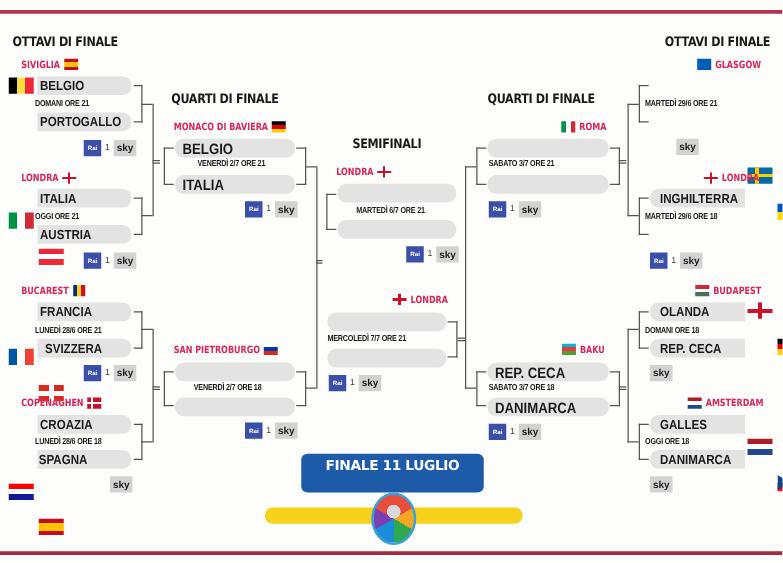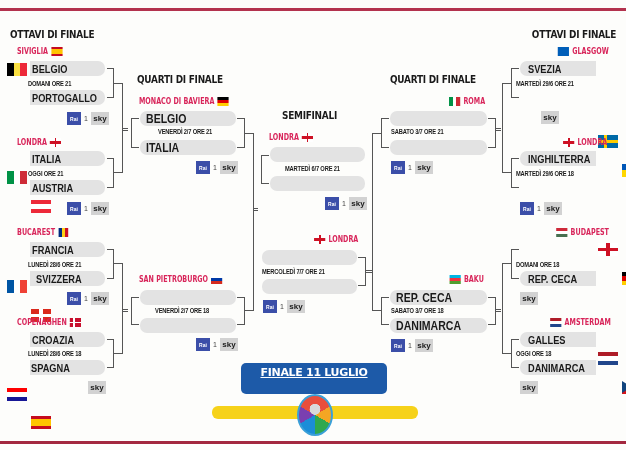--- a/index.html
+++ b/index.html
@@ -327,23 +327,20 @@
   <div class="abs line" style="left:511px;top:339px;width:1px;height:29px;"></div>
   <div class="abs line" style="left:511px;top:339px;width:8px;height:1px;"></div>
   <div class="abs line" style="left:511px;top:367px;width:8px;height:1px;"></div>
 </div>
 
 <div>
   <div class="abs city r" style="left:545px;top:47px;">
       <span class="flag" style="width:14px;height:9px;background:#005eb8;"></span>
       <span>GLASGOW</span>
     </div>
-  <div class="abs pill rr" style="left:520px;top:61px;width:76px;padding-left:8px;">
-      <span>SVEZIA</span>
-    </div>
   <div class="abs flag" style="left:598px;top:62px;background:linear-gradient(90deg,transparent 30%,#fecc00 30%,#fecc00 45%,transparent 45%),linear-gradient(#006aa7 40%,#fecc00 40%,#fecc00 60%,#006aa7 60%);"></div>
   <div class="abs date" style="left:516px;top:80px;">MARTEDÌ 29/6 ORE 21</div>
   <div class="abs flag" style="left:598px;top:91px;background:linear-gradient(#0057b7 50%,#ffd700 50%);"></div>
   <div class="abs tv" style="left:541px;top:111px;">
       <div class="sky">sky</div>
     </div>
 </div>
 
 <div>
   <div class="abs city r" style="left:552px;top:138px;">
@@ -361,20 +358,23 @@
       <div class="rai1">1</div>
       <div class="sky">sky</div>
     </div>
 </div>
 
 <div>
   <div class="abs city r" style="left:543px;top:228px;">
       <span class="flag" style="width:14px;height:9px;background:linear-gradient(#ce2939 33%,#fff 33%,#fff 66%,#477050 66%);"></span>
       <span>BUDAPEST</span>
     </div>
+  <div class="abs pill rr" style="left:520px;top:242px;width:76px;padding-left:8px;">
+      <span>OLANDA</span>
+    </div>
   <div class="abs flag" style="left:598px;top:243px;background:linear-gradient(#ae1c28 33%,#fff 33%,#fff 66%,#21468b 66%);"></div>
   <div class="abs date" style="left:516px;top:261px;">DOMANI ORE 18</div>
   <div class="abs pill rr" style="left:520px;top:271px;width:76px;padding-left:8px;">
       <span>REP. CECA</span>
     </div>
   <div class="abs flag" style="left:598px;top:272px;background:linear-gradient(#fff 50%,#d7141a 50%);"><div style="position:absolute;left:0;top:0;width:0;height:0;border-top:6.5px solid transparent;border-bottom:6.5px solid transparent;border-left:10px solid #11457e;"></div></div>
   <div class="abs tv" style="left:520px;top:292px;">
       <div class="sky">sky</div>
     </div>
 </div>
@@ -393,17 +393,17 @@
       <span>DANIMARCA</span>
     </div>
 
   <div class="abs tv" style="left:520px;top:381px;">
       <div class="sky">sky</div>
     </div>
 </div>
 
 <div>
   <div class="abs" style="left:212px;top:406px;width:206px;height:13px;background:#f6d21a;border-radius:6px;"></div>
-  <div class="abs" style="left:241px;top:363px;width:146px;height:31px;background:#1d5aa8;border-radius:5px;color:#fff;text-align:center;text-decoration:underline;">
+  <div class="abs" style="left:241px;top:363px;width:146px;height:31px;background:#1d5aa8;border-radius:5px;color:#fff;text-align:center;">
     <div style="font-weight:900;font-size:11px;margin-top:3px;font-family:'DejaVu Sans',sans-serif;letter-spacing:-0.3px;">FINALE 11 LUGLIO</div>
   </div>
   <div class="abs" style="left:297px;top:394px;width:36px;height:42px;border-radius:50%;background:radial-gradient(circle at 50% 35%,#d9d9d9 0 18%,transparent 19%),conic-gradient(#e94e3c 0 60deg,#f4a623 60deg 120deg,#2fa84f 120deg 180deg,#1b8dd8 180deg 240deg,#7a3fb0 240deg 300deg,#e94e3c 300deg 360deg);border:2px solid #3aa0d8;"></div>
 </div>
 
 </body></html>

